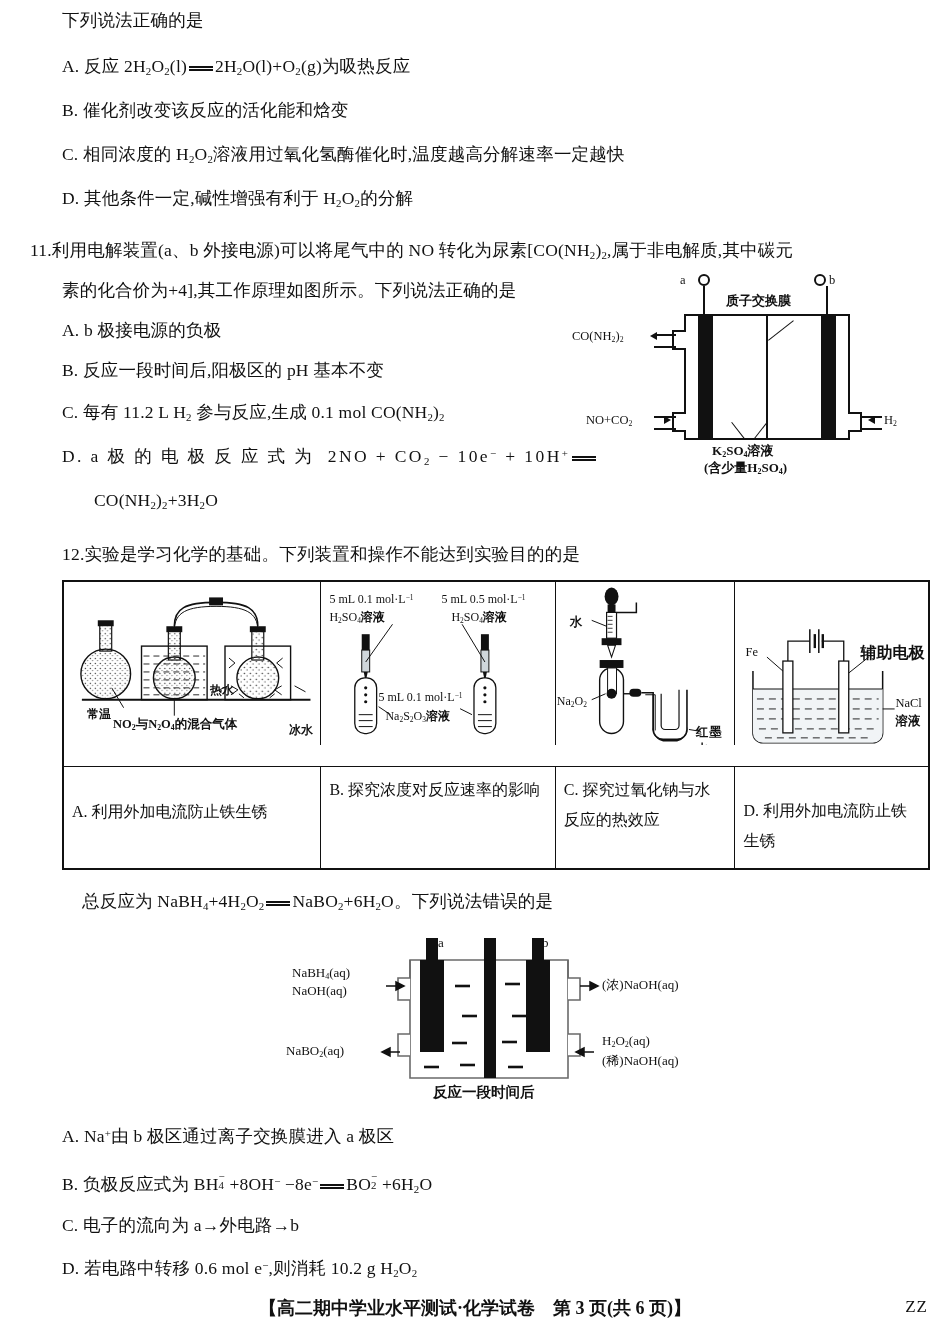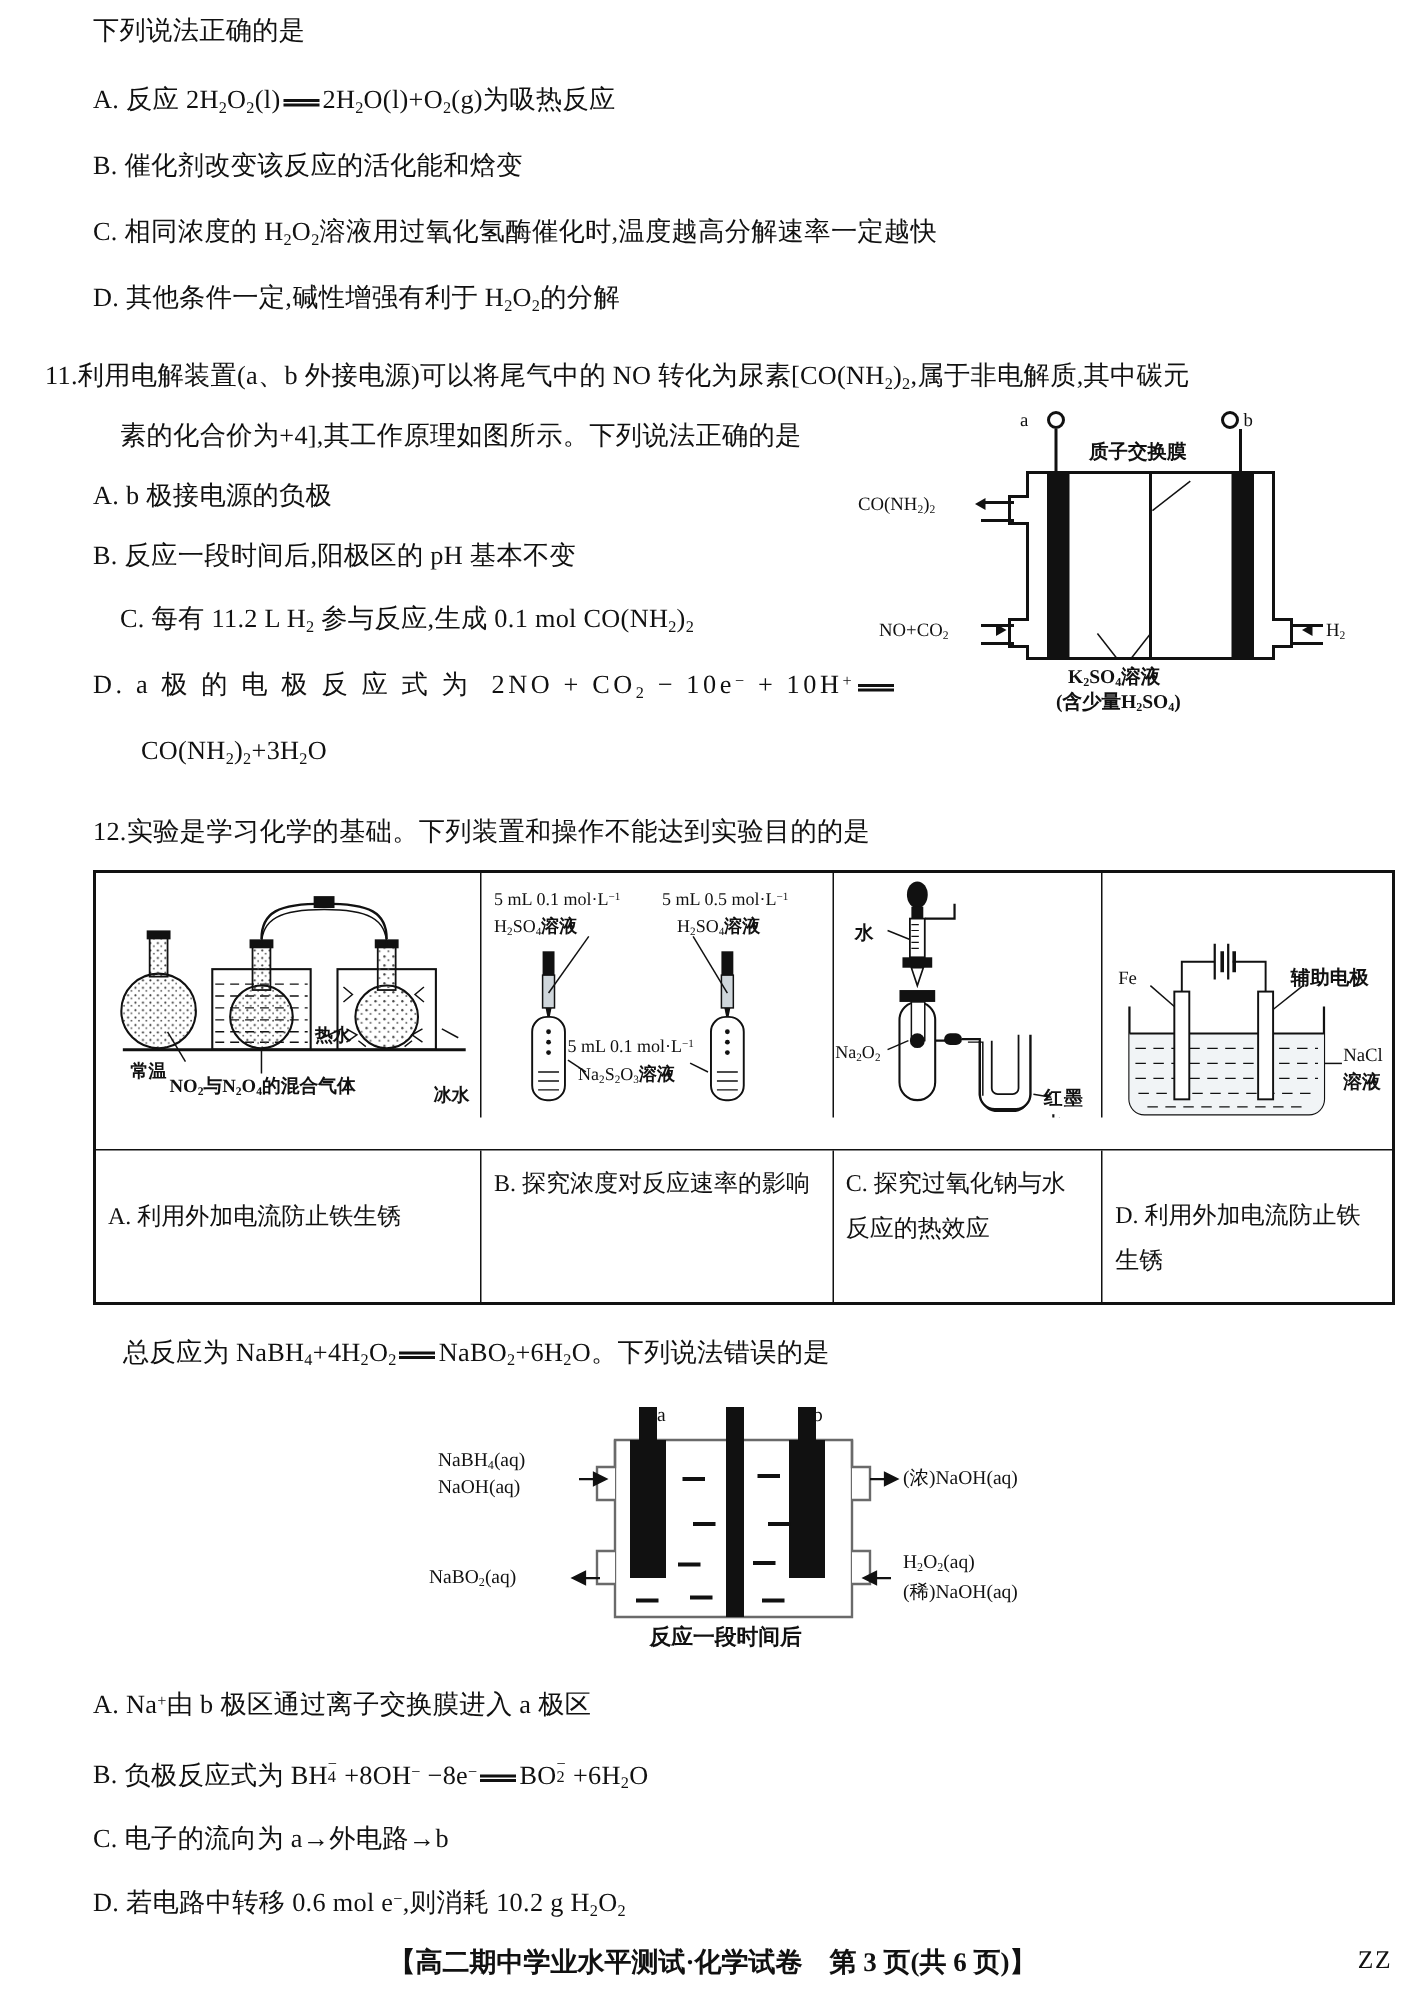--- a/index.html
+++ b/index.html
@@ -216,31 +216,31 @@
     <span>C.</span> <span>相同浓度的 H<sub>2</sub>O<sub>2</sub>溶液用过氧化氢酶催化时,温度越高分解速率一定越快</span>
   </div>
 
   <div class="tline" style="left:62px; top:190px;">
     <span>D.</span> <span>其他条件一定,碱性增强有利于 H<sub>2</sub>O<sub>2</sub>的分解</span>
   </div>
 
   <div class="tline" style="left:30px; top:242px;">
     <span>11.</span><span>利用电解装置(a、b 外接电源)可以将尾气中的 NO 转化为尿素[CO(NH<sub>2</sub>)<sub>2</sub>,属于非电解质,其中碳元</span>
   </div>
-  <div class="tline" style="left:62px; top:282px;margin-left:18px;">
+  <div class="tline" style="left:62px; top:282px;">
     <span>素的化合价为+4],其工作原理如图所示。下列说法正确的是</span>
   </div>
 
   <div class="tline" style="left:62px; top:322px;">
     <span>A.</span> <span>b 极接电源的负极</span>
   </div>
   <div class="tline" style="left:62px; top:362px;">
     <span>B.</span> <span>反应一段时间后,阳极区的 pH 基本不变</span>
   </div>
-  <div class="tline" style="left:80px; top:404px;text-align:center;">
+  <div class="tline" style="left:62px; top:404px;text-align:center;">
     <span>C.</span> <span>每有 11.2 L H<sub>2</sub> 参与反应,生成 0.1 mol CO(NH<sub>2</sub>)<sub>2</sub></span>
   </div>
   <div class="tline" style="left:62px; top:448px; letter-spacing:2.4px;">
     <span>D.</span> <span>a 极 的 电 极 反 应 式 为&nbsp; 2NO + CO<sub>2</sub> − 10e<sup>−</sup> + 10H<sup>+</sup></span><span class="dbar"></span>
   </div>
   <div class="tline" style="left:94px; top:492px;">
     <span>CO(NH<sub>2</sub>)<sub>2</sub>+3H<sub>2</sub>O</span>
   </div>
 
   <div class="fig11">
@@ -464,21 +464,21 @@
           <line x1="75" y1="26" x2="75" y2="50" stroke="#111" stroke-width="1.5"></line>
           <line x1="80" y1="31" x2="80" y2="45" stroke="#111" stroke-width="2.4"></line>
           <line x1="84" y1="26" x2="84" y2="50" stroke="#111" stroke-width="1.5"></line>
           <line x1="88" y1="31" x2="88" y2="45" stroke="#111" stroke-width="2.4"></line>
 
           <line x1="48" y1="68" x2="32" y2="54" stroke="#111" stroke-width="1"></line>
           <line x1="114" y1="70" x2="134" y2="54" stroke="#111" stroke-width="1"></line>
           <line x1="148" y1="106" x2="160" y2="106" stroke="#111" stroke-width="1"></line>
         </svg>
         <div style="position:absolute; left:10px; top:42px; font-size:12.5px;">Fe</div>
-        <div style="position:absolute; left:125px; top:40px; font-size:13px; font-weight:bold;text-align:center;">辅助电极</div>
+        <div style="position:absolute; left:125px; top:40px; font-size:16px; font-weight:bold;text-align:center;">辅助电极</div>
         <div style="position:absolute; left:160px; top:93px; font-size:12.5px;">NaCl</div>
         <div style="position:absolute; left:160px; top:110px; font-size:12.5px; font-weight:bold;">溶液</div>
       </div>
     </div>
 
     <div class="row row2">
       <div class="cell c1">
         <div class="capt" style="padding-top:22px;">A. 利用外加电流防止铁生锈</div>
       </div>
       <div class="cell c2">

